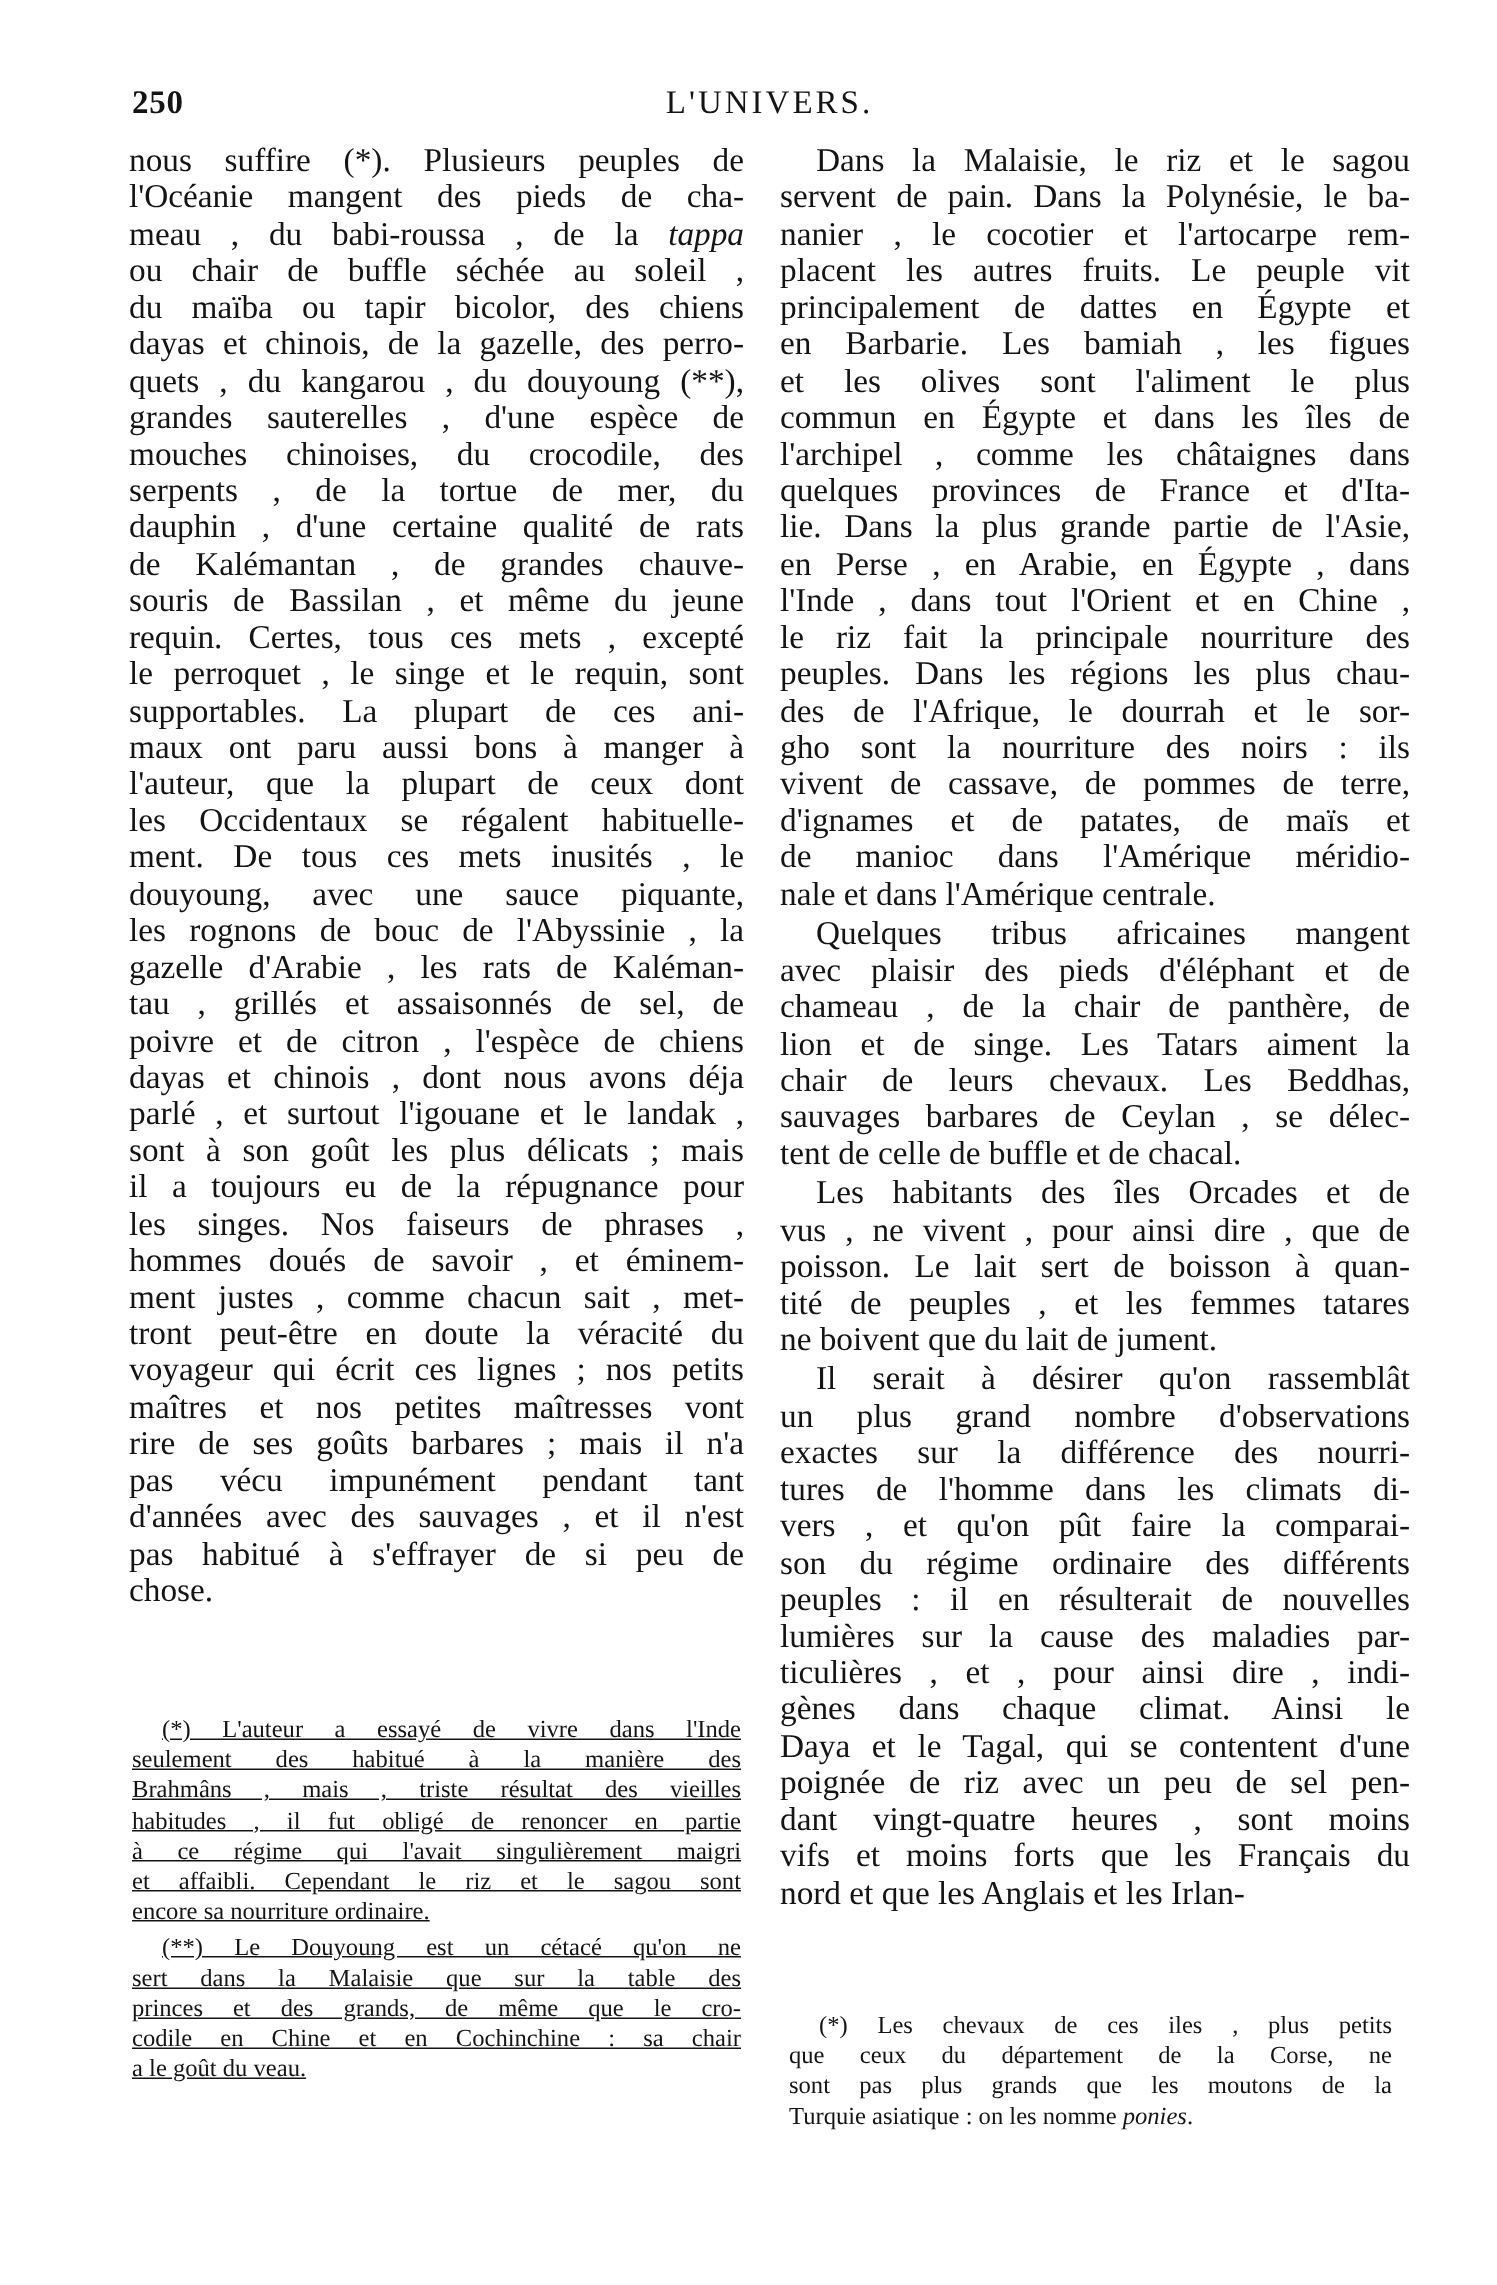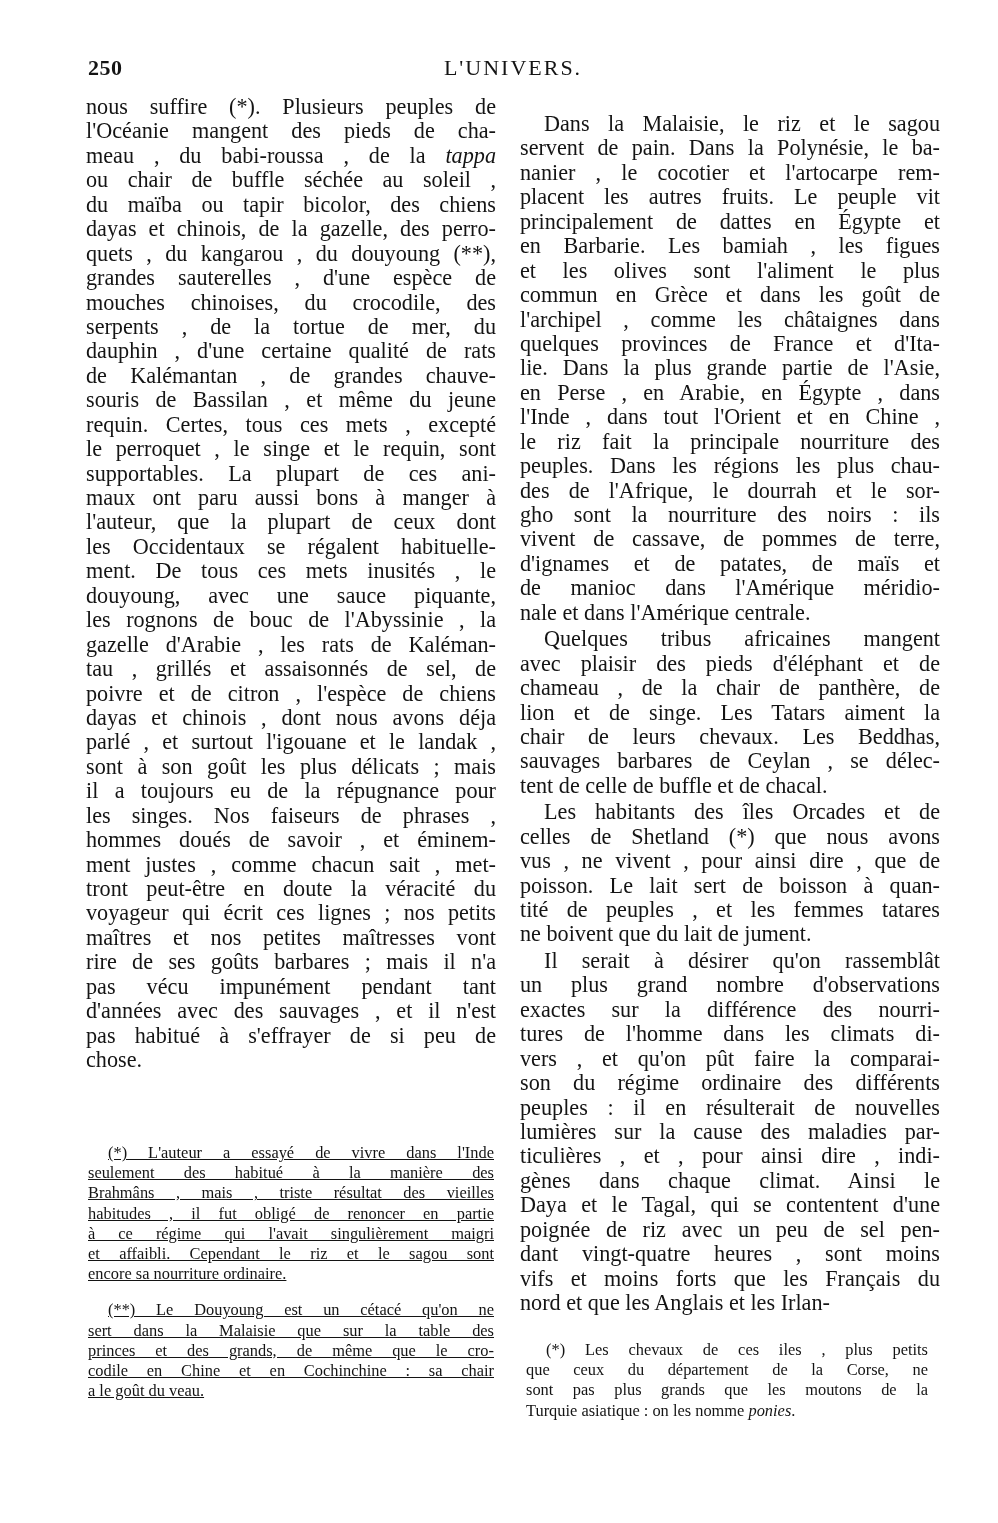--- a/index.html
+++ b/index.html
@@ -3,33 +3,33 @@
 <meta charset="utf-8">
 <style>
   html, body { margin: 0; padding: 0; background: #ffffff; }
   body { width: 998px; height: 1523px; position: relative; overflow: hidden;
          font-family: "Liberation Serif", "DejaVu Serif", serif; color: #141414; }
   .header { position: absolute; top: 42px; left: 88px; width: 850px; height: 30px; margin-top: 13px; }
   .page-number { position: absolute; left: 0; top: 0; font-size: 22px; font-weight: bold; letter-spacing: 0.5px; }
   .running-title { position: absolute; left: 0; right: 0; top: 0; text-align: center; font-size: 22px; letter-spacing: 2px; font-family: Liberation Serif, serif; }
   .col { position: absolute; top: 95px; }
   .col-left { left: 86px; width: 410px; }
-  .col-right { left: 520px; width: 420px; margin-top: 17px; }
+  .col-right { left: 520px; width: 420px; }
   .line { font-size: 22.2px; line-height: 24.45px; height: 24.45px; white-space: nowrap;
           text-align: justify; text-align-last: justify; overflow: visible; }
   .line.last { text-align-last: left; }
   .line.indent { padding-left: 24px; }
   .para + .para { margin-top: 2px; }
   .footnotes-left { position: absolute; left: 88px; width: 406px; top: 1143px; text-decoration: underline; }
   .footnotes-right { position: absolute; left: 526px; width: 402px; top: 1340px; }
   .fn-line { font-size: 16.4px; line-height: 20.2px; height: 20.2px; white-space: nowrap;
              text-align: justify; text-align-last: justify; }
   .fn-line.last { text-align-last: left; }
   .fn-line.indent { padding-left: 20px; }
-  .footnote + .footnote { margin-top: 16px; }
+  .footnote + .footnote { margin-top: 4px; }
   i, .ital { font-style: italic; }
 </style>
 </head>
 <body>
 
 <div class="header">
   <span class="page-number">250</span>
   <div class="running-title">L'UNIVERS.</div>
 </div>
 
@@ -79,21 +79,21 @@
   </div>
 <div class="col col-right" id="right-col">
     <div class="para">
       <div class="line indent">Dans la Malaisie, le riz et le sagou</div>
       <div class="line">servent de pain. Dans la Polynésie, le ba-</div>
       <div class="line">nanier , le cocotier et l'artocarpe rem-</div>
       <div class="line">placent les autres fruits. Le peuple vit</div>
       <div class="line">principalement de dattes en Égypte et</div>
       <div class="line">en Barbarie. Les bamiah , les figues</div>
       <div class="line">et les olives sont l'aliment le plus</div>
-      <div class="line">commun en Grèce et dans les goût de</div>
+      <div class="line">commun en Égypte et dans les îles de</div>
       <div class="line">l'archipel , comme les châtaignes dans</div>
       <div class="line">quelques provinces de France et d'Ita-</div>
       <div class="line">lie. Dans la plus grande partie de l'Asie,</div>
       <div class="line">en Perse , en Arabie, en Égypte , dans</div>
       <div class="line">l'Inde , dans tout l'Orient et en Chine ,</div>
       <div class="line">le riz fait la principale nourriture des</div>
       <div class="line">peuples. Dans les régions les plus chau-</div>
       <div class="line">des de l'Afrique, le dourrah et le sor-</div>
       <div class="line">gho sont la nourriture des noirs : ils</div>
       <div class="line">vivent de cassave, de pommes de terre,</div>
@@ -105,21 +105,20 @@
       <div class="line indent">Quelques tribus africaines mangent</div>
       <div class="line">avec plaisir des pieds d'éléphant et de</div>
       <div class="line">chameau , de la chair de panthère, de</div>
       <div class="line">lion et de singe. Les Tatars aiment la</div>
       <div class="line">chair de leurs chevaux. Les Beddhas,</div>
       <div class="line">sauvages barbares de Ceylan , se délec-</div>
       <div class="line last">tent de celle de buffle et de chacal.</div>
     </div>
     <div class="para">
       <div class="line indent">Les habitants des îles Orcades et de</div>
-      <div class="line">celles de Shetland (*) que nous avons</div>
       <div class="line">vus , ne vivent , pour ainsi dire , que de</div>
       <div class="line">poisson. Le lait sert de boisson à quan-</div>
       <div class="line">tité de peuples , et les femmes tatares</div>
       <div class="line last">ne boivent que du lait de jument.</div>
     </div>
     <div class="para">
       <div class="line indent">Il serait à désirer qu'on rassemblât</div>
       <div class="line">un plus grand nombre d'observations</div>
       <div class="line">exactes sur la différence des nourri-</div>
       <div class="line">tures de l'homme dans les climats di-</div>

